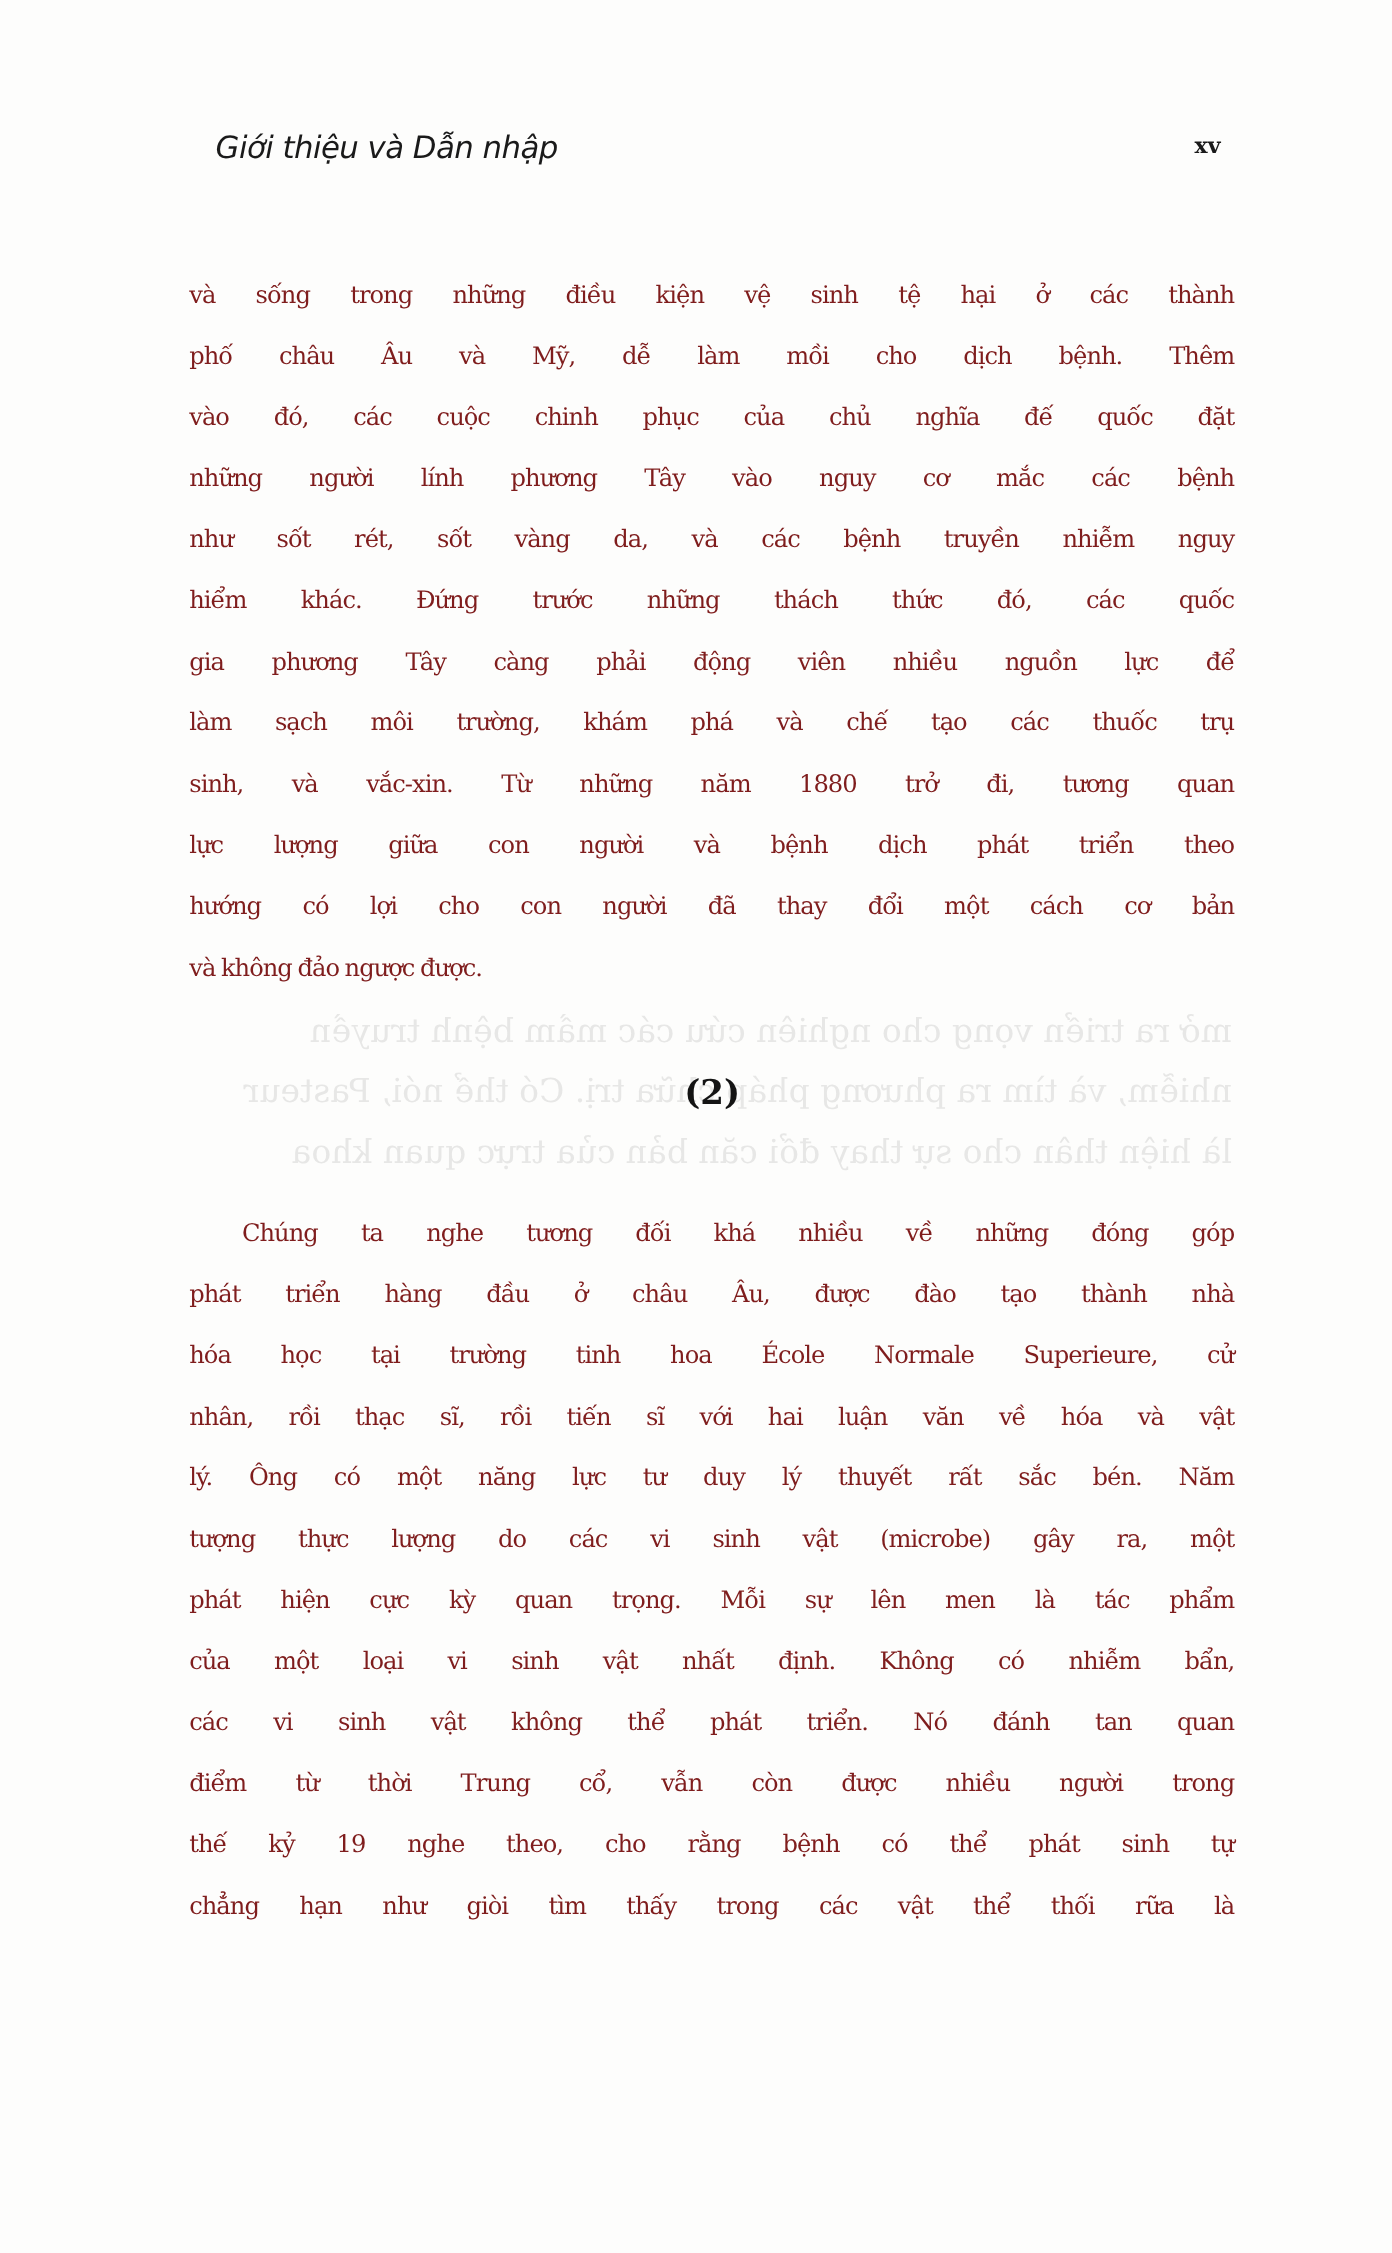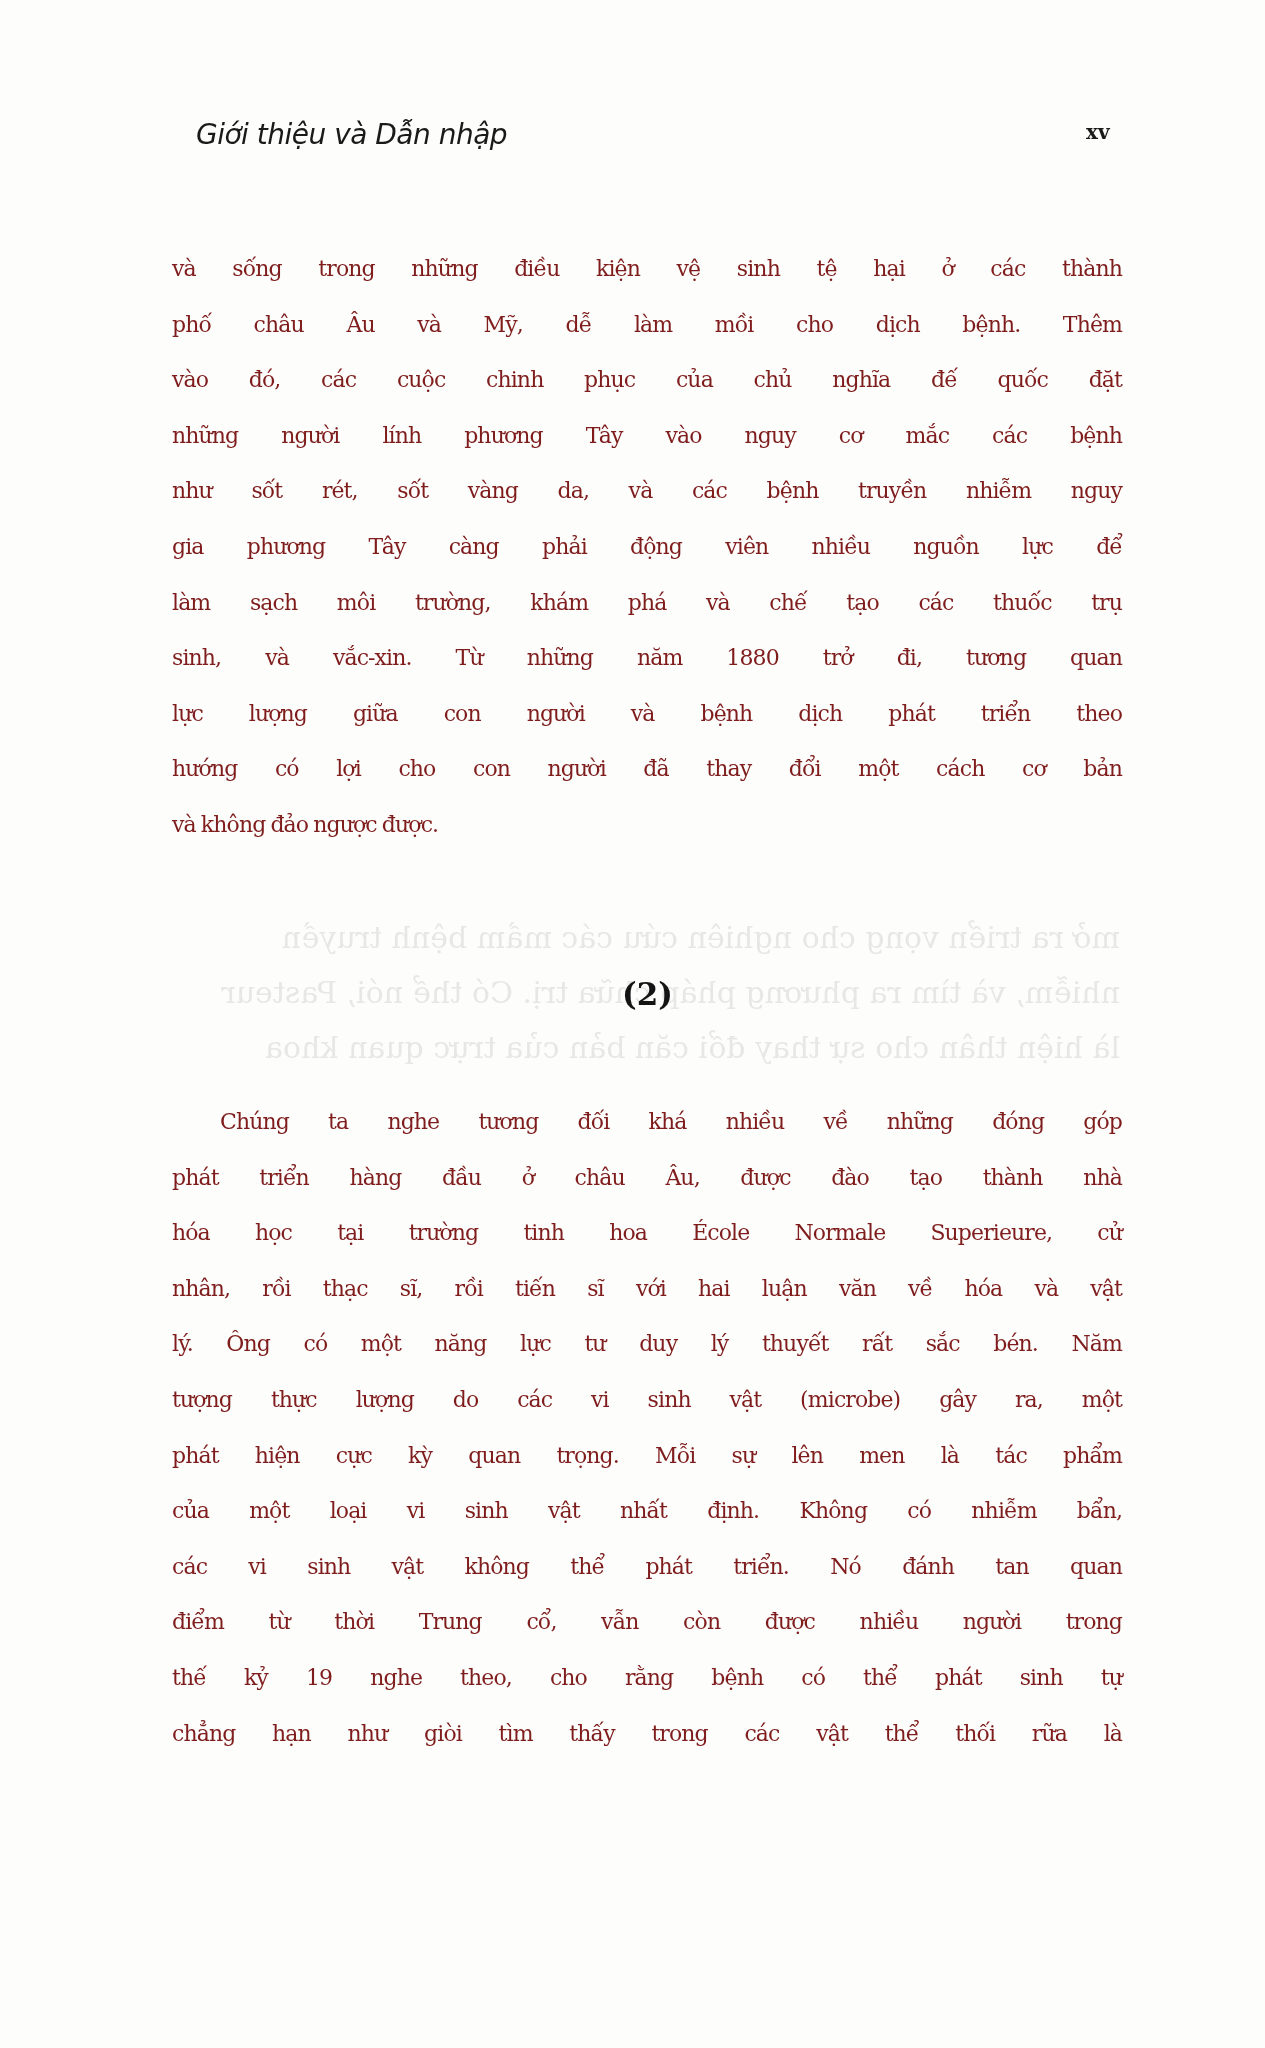--- a/index.html
+++ b/index.html
@@ -98,20 +98,21 @@
   <div class="bleed" style="top:920px">mở ra triển vọng cho nghiên cứu các mầm bệnh truyền</div>
   <div class="bleed" style="top:975px">nhiễm, và tìm ra phương pháp chữa trị. Có thể nói, Pasteur</div>
   <div class="bleed" style="top:1030px">là hiện thân cho sự thay đổi căn bản của trực quan khoa</div>
 
   <div class="body-text para-1">
     <span class="line">và sống trong những điều kiện vệ sinh tệ hại ở các thành</span>
     <span class="line">phố châu Âu và Mỹ, dễ làm mồi cho dịch bệnh. Thêm</span>
     <span class="line">vào đó, các cuộc chinh phục của chủ nghĩa đế quốc đặt</span>
     <span class="line">những người lính phương Tây vào nguy cơ mắc các bệnh</span>
     <span class="line">như sốt rét, sốt vàng da, và các bệnh truyền nhiễm nguy</span>
+    <span class="line">hiểm khác. Đứng trước những thách thức đó, các quốc</span>
     <span class="line">gia phương Tây càng phải động viên nhiều nguồn lực để</span>
     <span class="line">làm sạch môi trường, khám phá và chế tạo các thuốc trụ</span>
     <span class="line">sinh, và vắc-xin. Từ những năm 1880 trở đi, tương quan</span>
     <span class="line">lực lượng giữa con người và bệnh dịch phát triển theo</span>
     <span class="line">hướng có lợi cho con người đã thay đổi một cách cơ bản</span>
     <span class="line last">và không đảo ngược được.</span>
   </div>
 
   <div class="section-marker">(2)</div>
 

